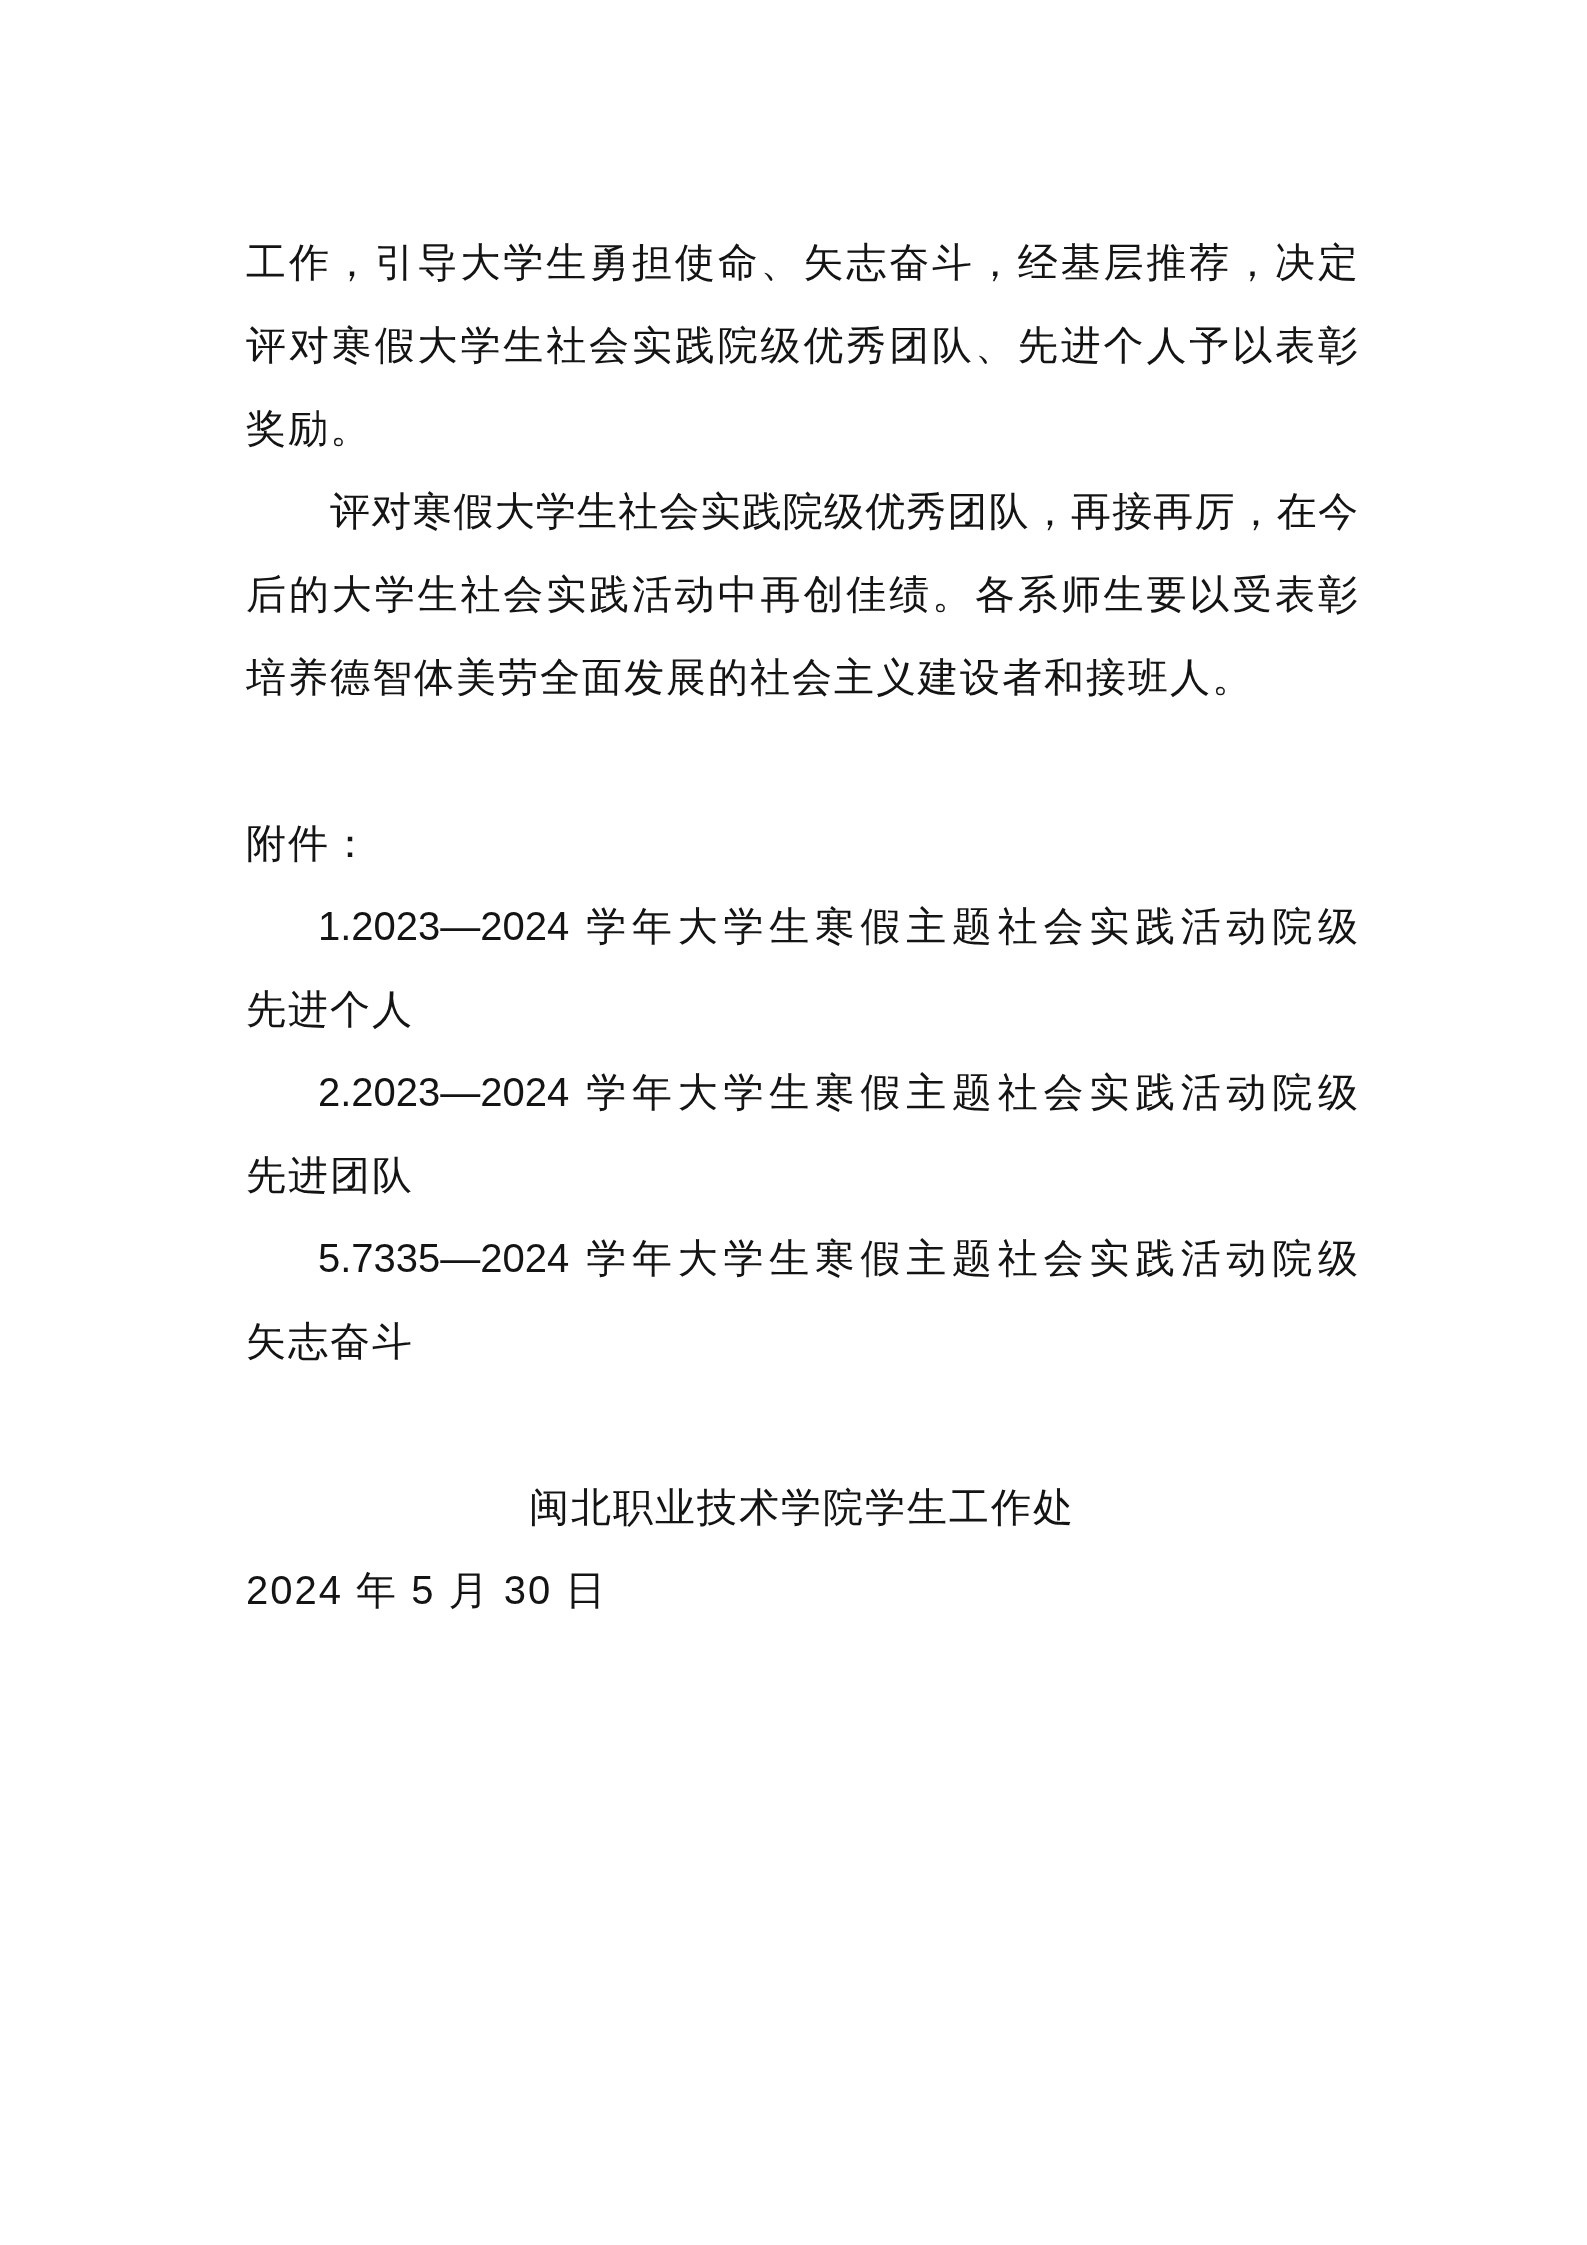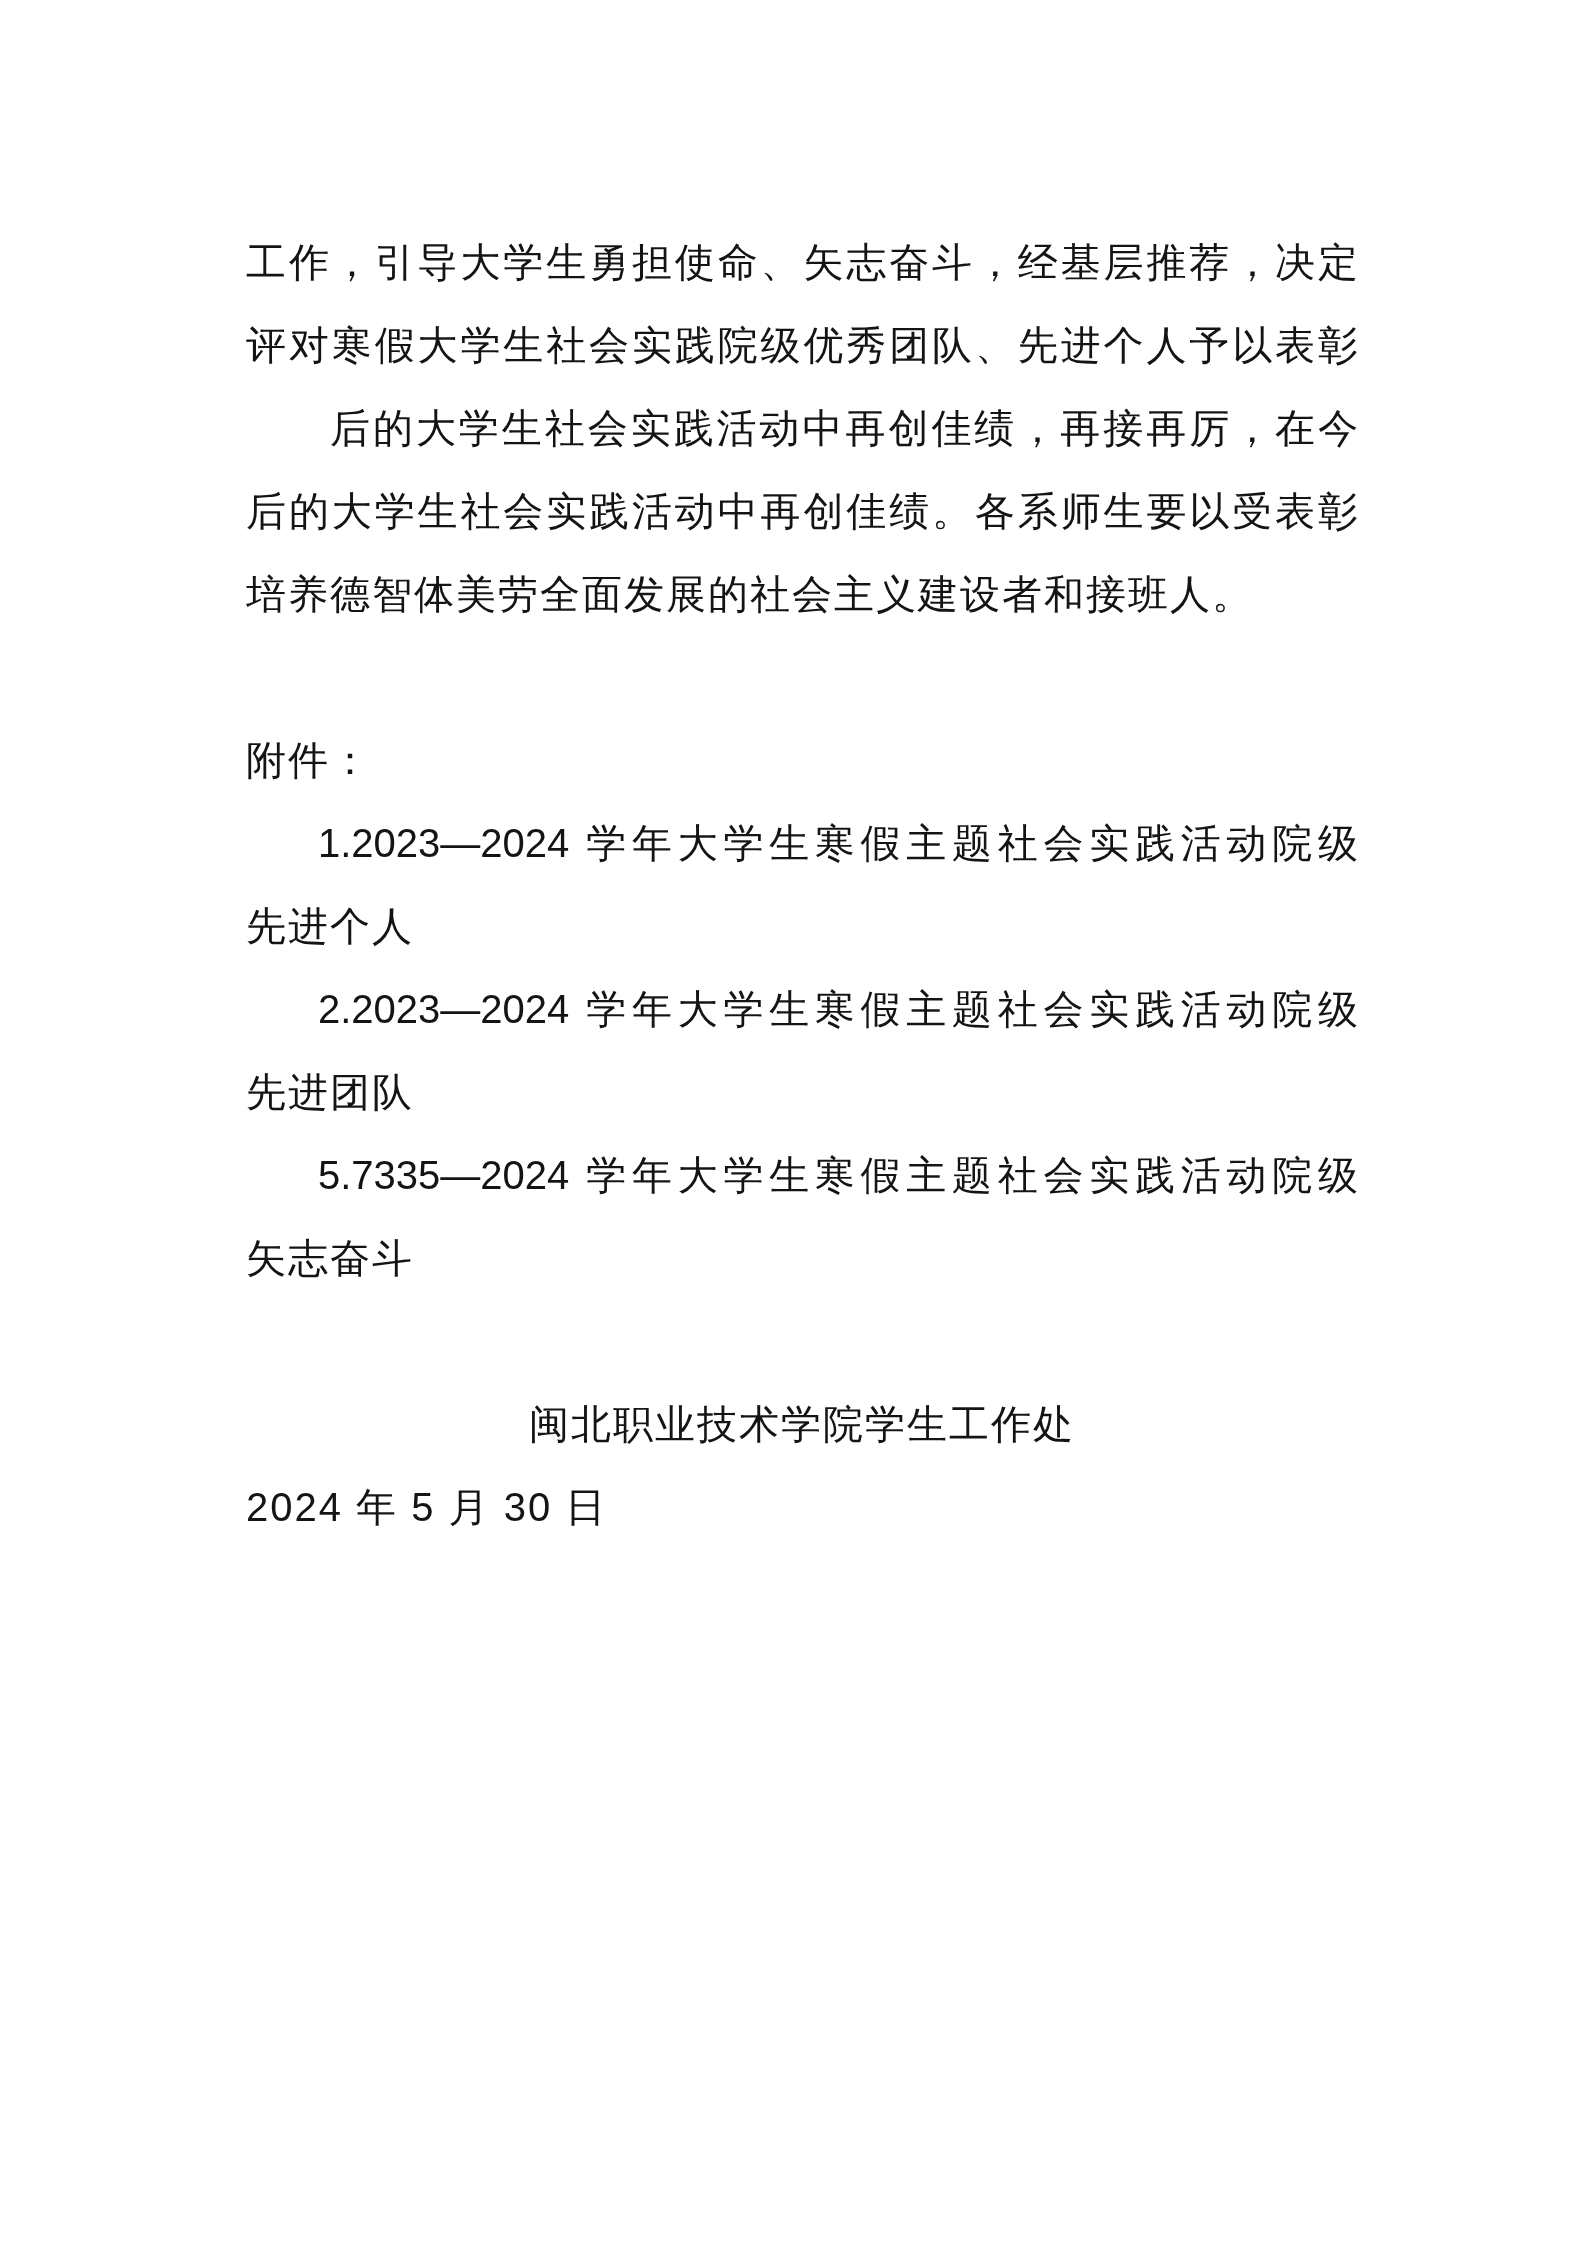--- a/index.html
+++ b/index.html
@@ -53,22 +53,23 @@
   }
 </style>
 </head>
 <body>
 
 <div class="page">
   <div class="text-block">
 
     <div class="line full">工作，引导大学生勇担使命、矢志奋斗，经基层推荐，决定</div>
     <div class="line full">评对寒假大学生社会实践院级优秀团队、先进个人予以表彰</div>
+    <div class="line left">奖励。</div>
 
-    <div class="line full indent2">后的大学生社会实践活动中再创佳绩，再接再厉，在今</div>
+    <div class="line full indent2">评对寒假大学生社会实践院级优秀团队，再接再厉，在今</div>
     <div class="line full">后的大学生社会实践活动中再创佳绩。各系师生要以受表彰</div>
     <div class="line left">培养德智体美劳全面发展的社会主义建设者和接班人。</div>
 
     <div class="line blank"></div>
 
     <div class="line left">附件：</div>
 
     <div class="line full indentnum">1.2023—2024 学年大学生寒假主题社会实践活动院级</div>
     <div class="line left">先进个人</div>
 

